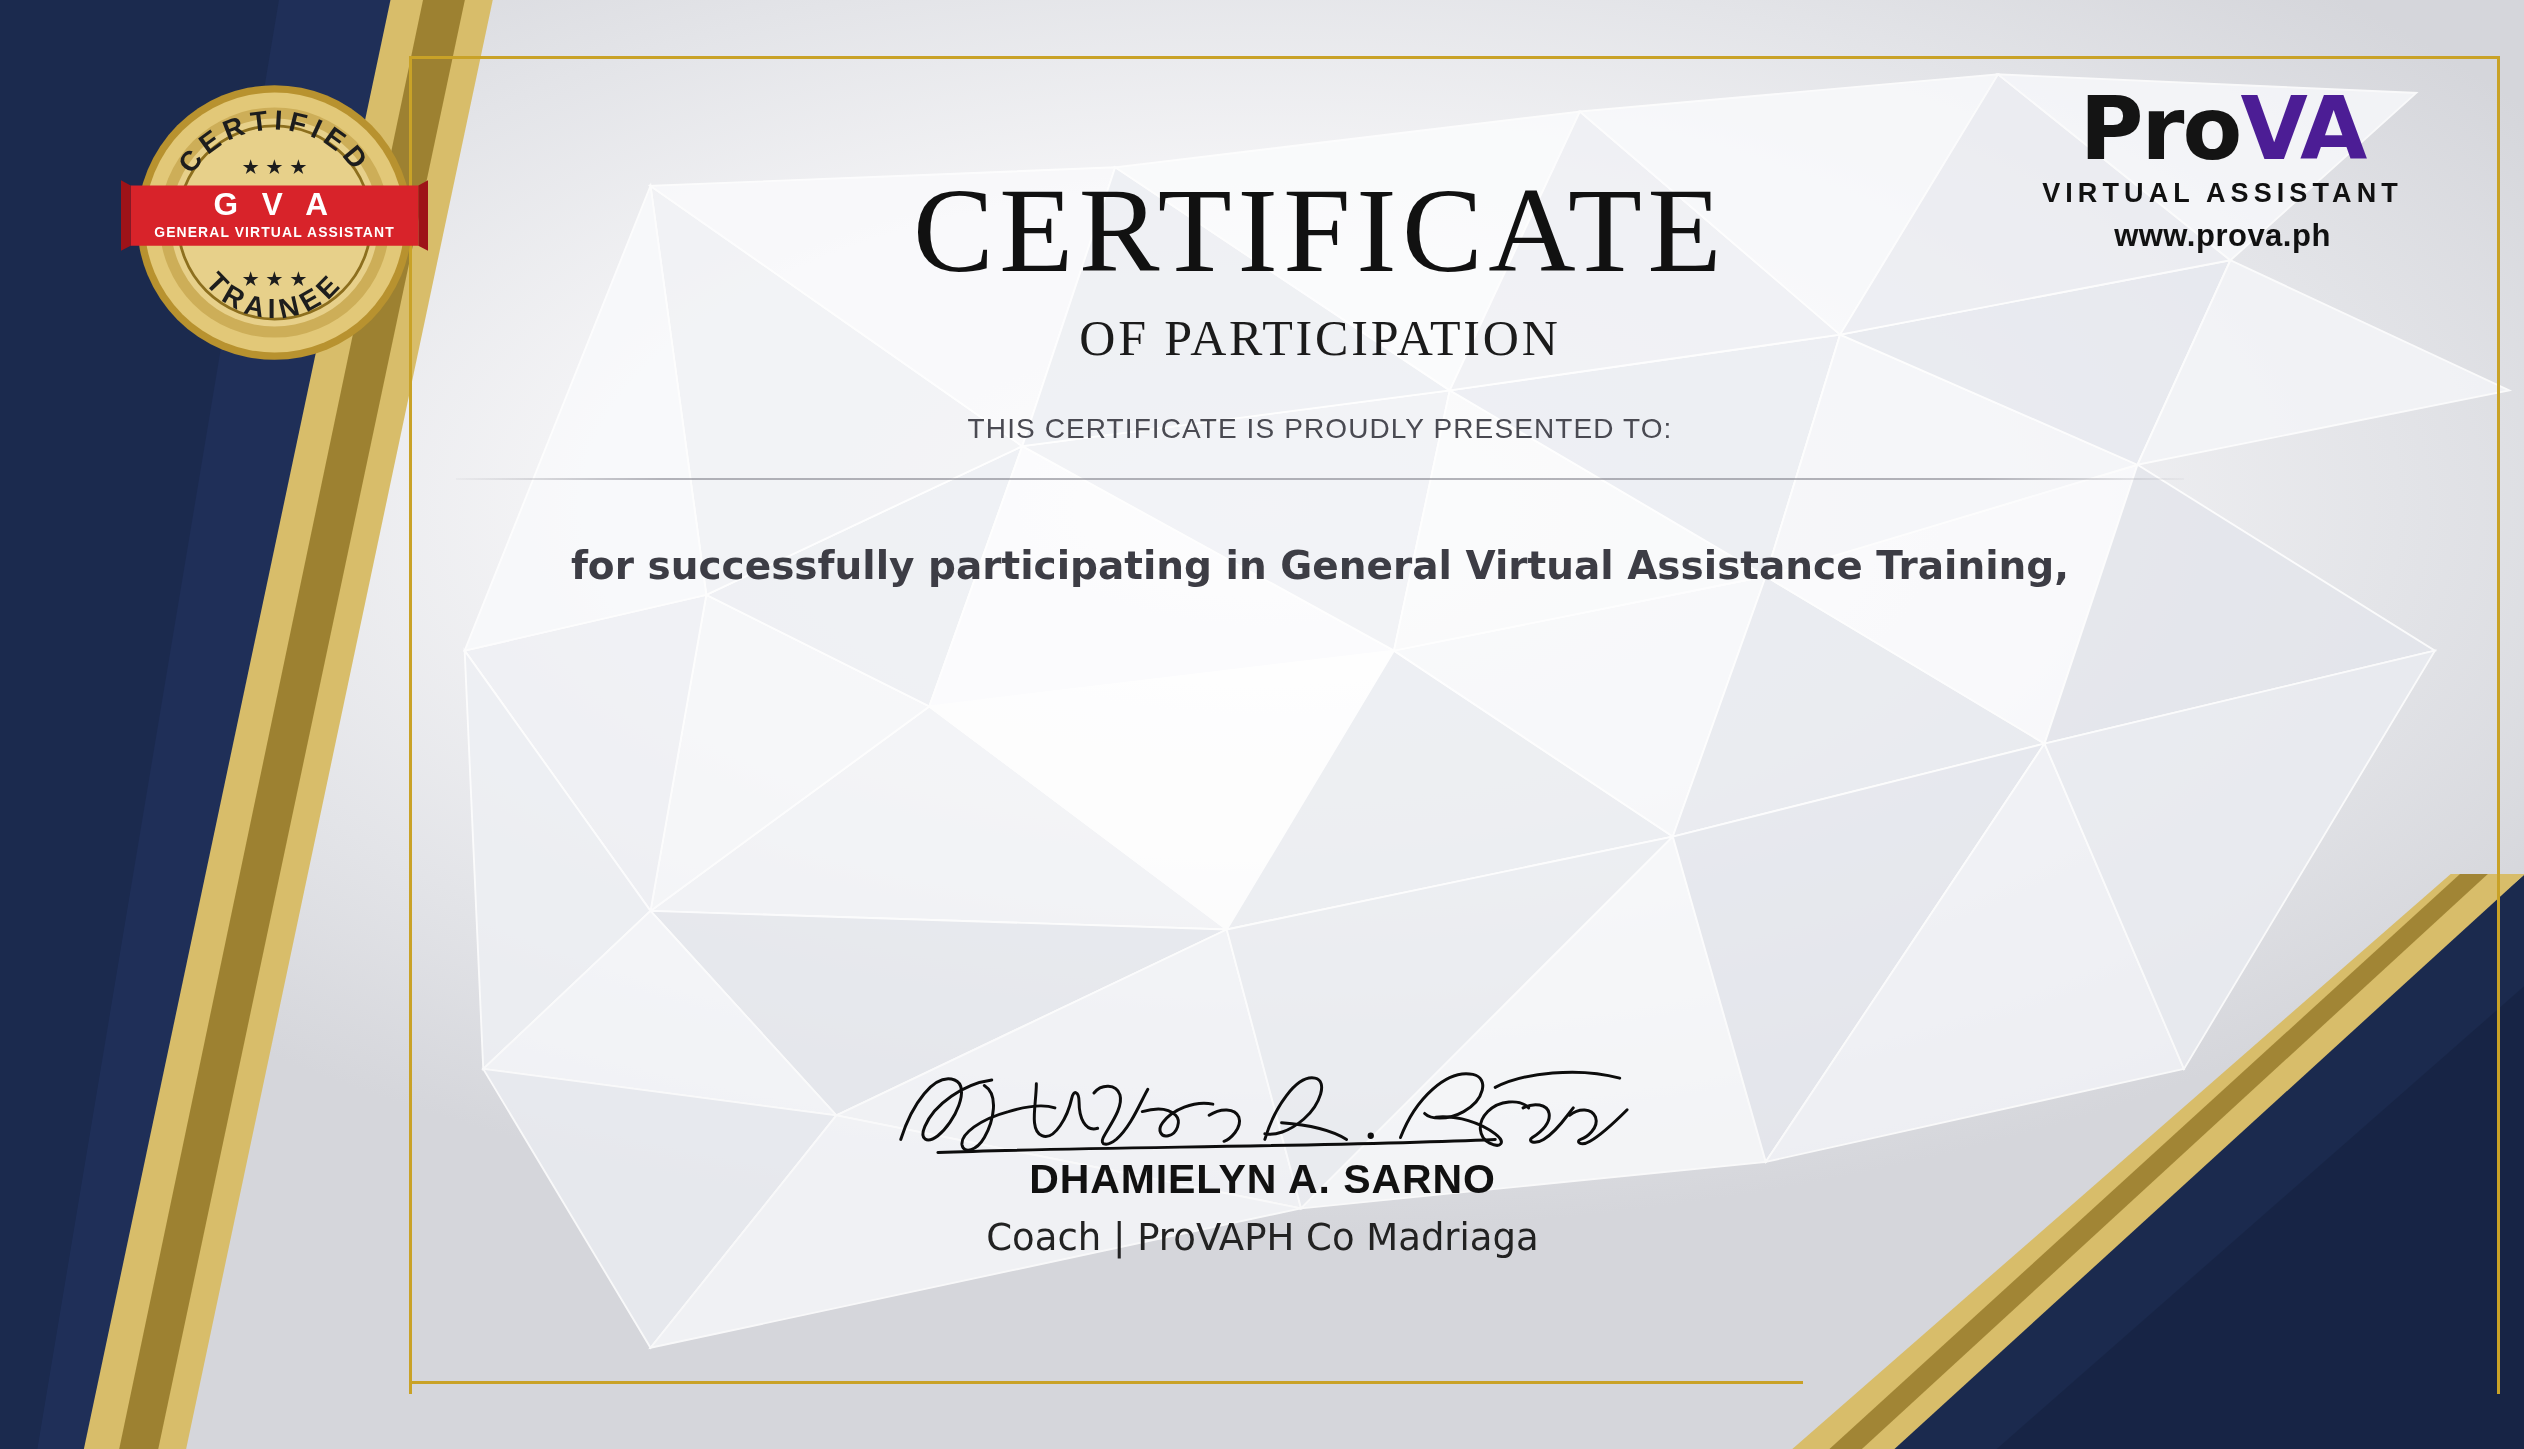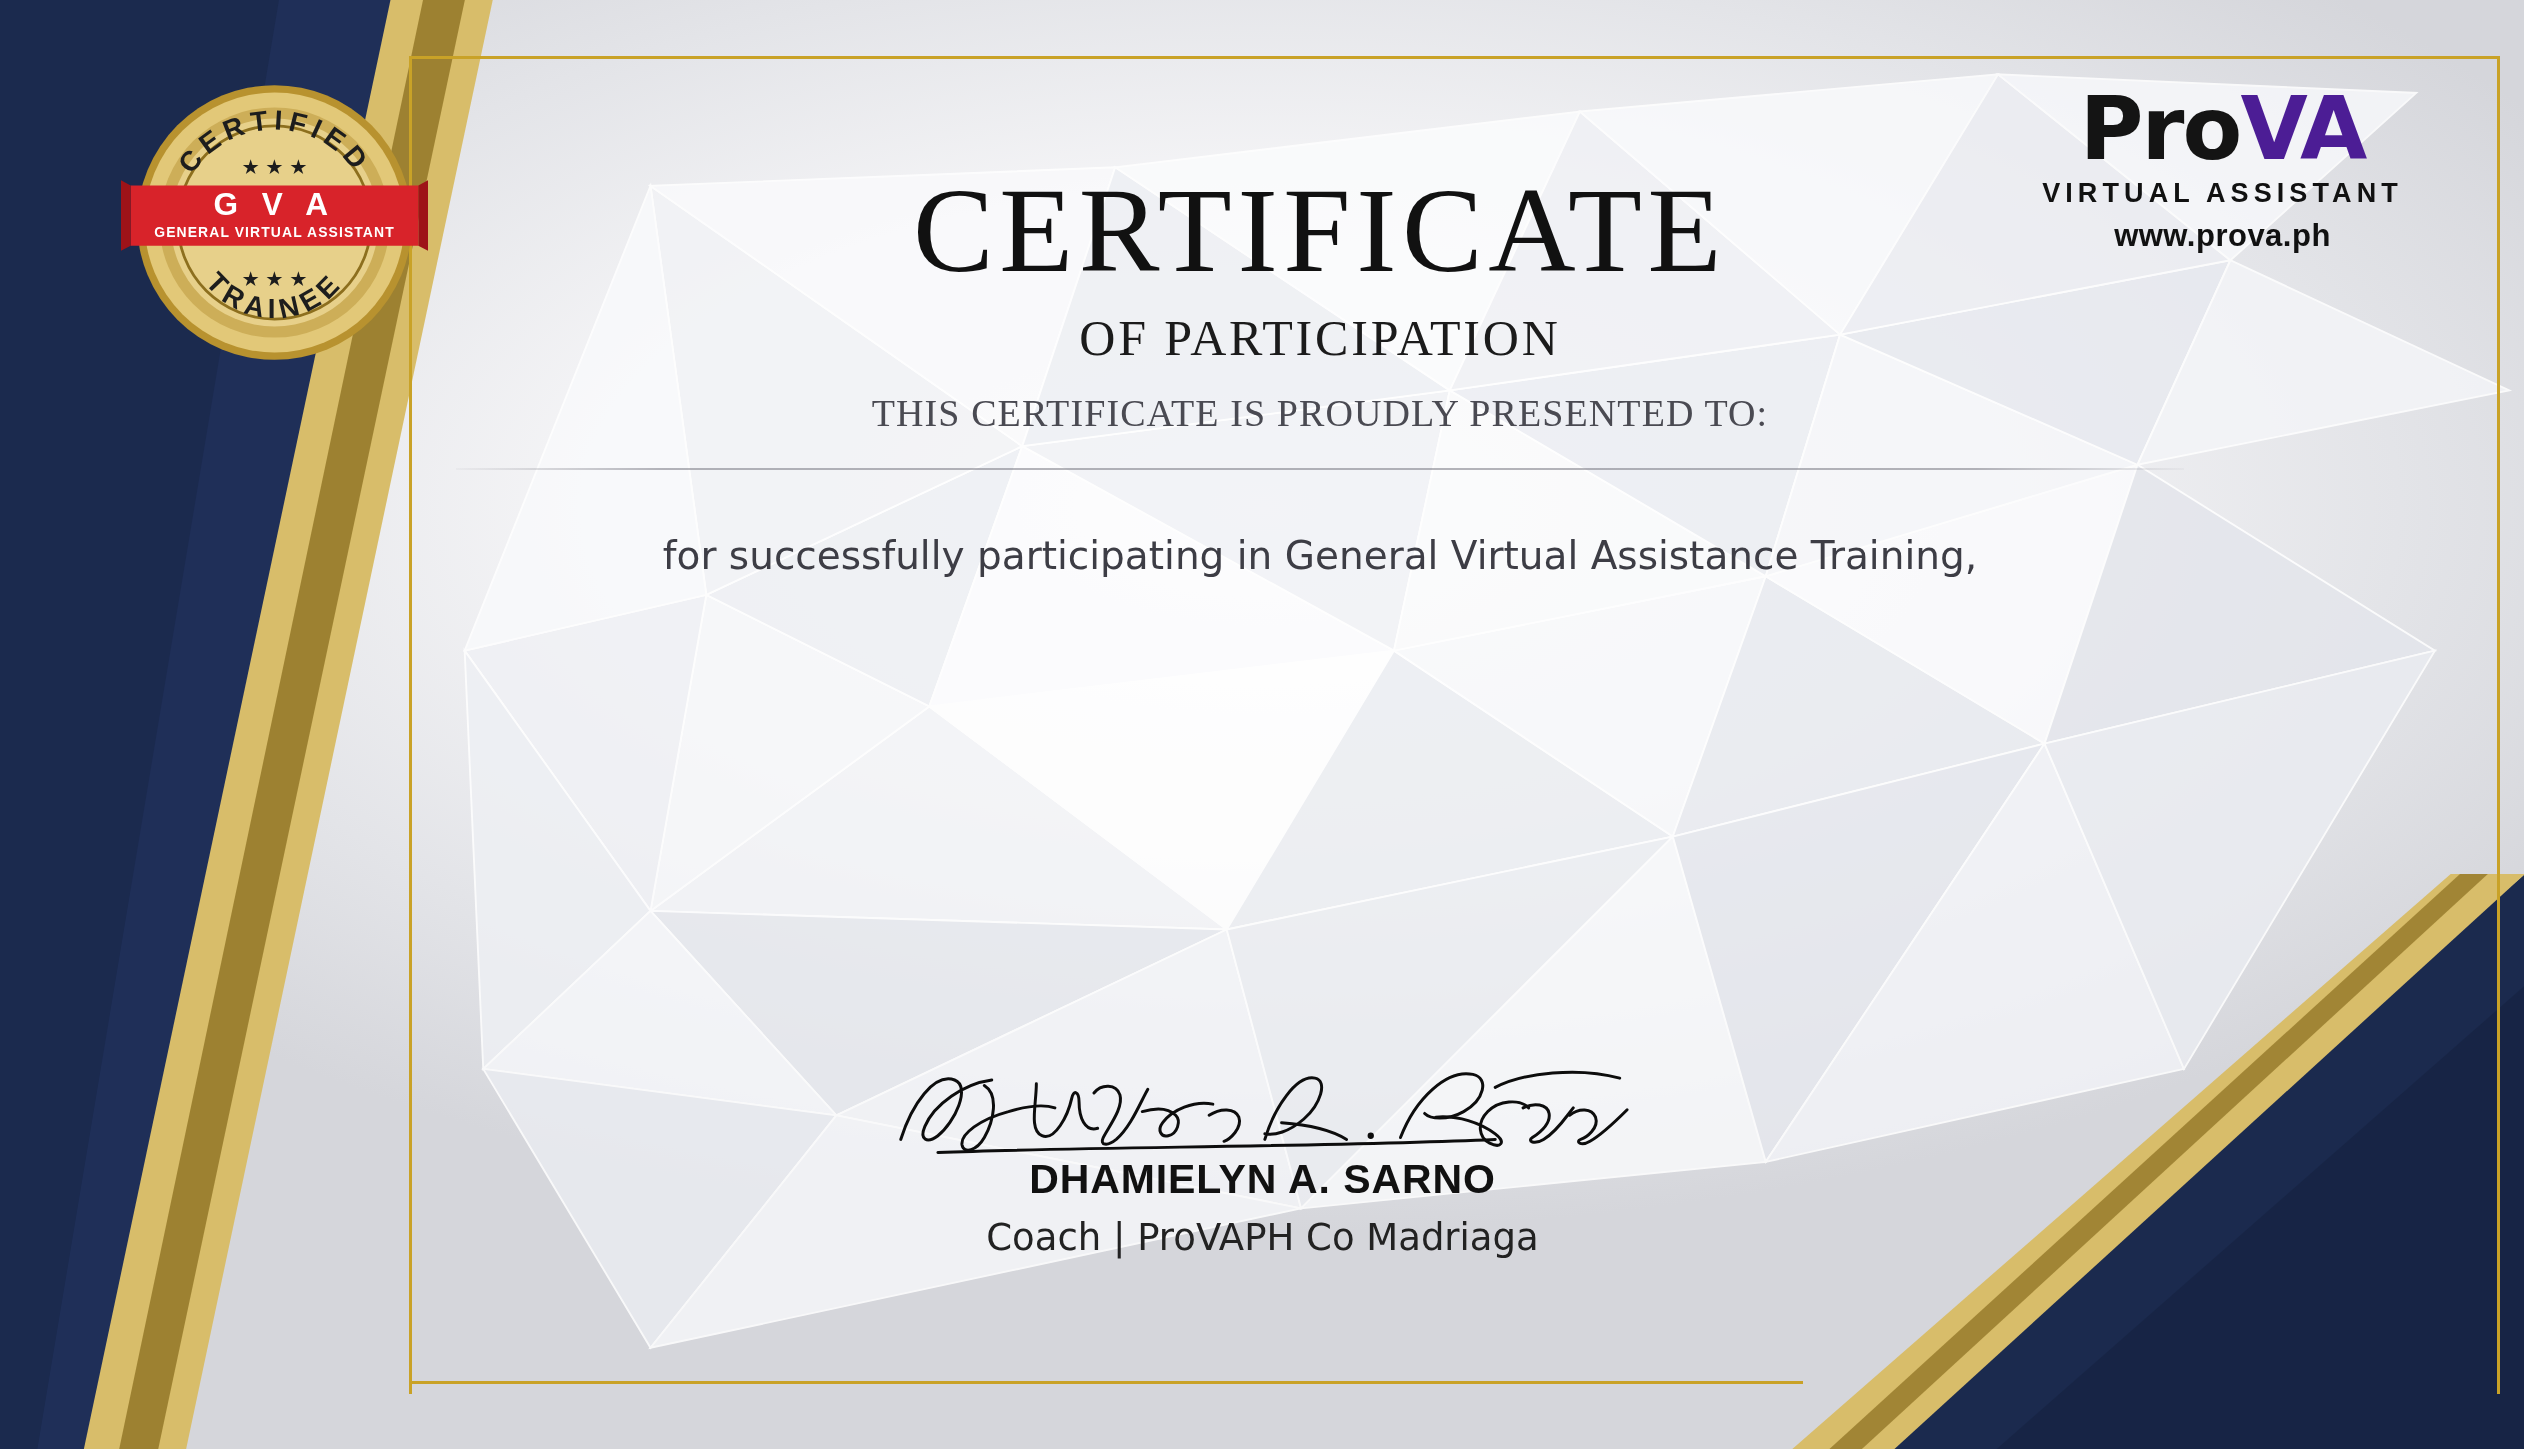--- a/index.html
+++ b/index.html
@@ -127,25 +127,25 @@
     line-height: 1.05;
   }
   .subtitle {
     font-family: "Liberation Serif", serif;
     font-size: 50px;
     letter-spacing: 2.8px;
     color: #1b1b1b;
     margin-top: 15px;
   }
   .presented {
-    font-family: Liberation Serif, serif;
-    font-size: 38px;
+    font-family: Liberation Sans, sans-serif;
+    font-size: 28px;
     letter-spacing: 1.1px;
     color: #4a4a52;
-    margin-top: 24px;
+    margin-top: 46px;
   }
   .recipient {
     font-family: "Liberation Serif", serif;
     font-style: italic;
     font-size: 99px;
     color: #0f0f0f;
     margin-top: 52px;
     letter-spacing: 0.9px;
   }
   .rule {
@@ -154,21 +154,21 @@
     background: linear-gradient(to right, rgba(120,120,130,0.05), rgba(120,120,130,0.55) 12%, rgba(120,120,130,0.55) 88%, rgba(120,120,130,0.05));
     margin: 33px auto 0 auto;
   }
   .body-text {
     font-family: "DejaVu Sans", sans-serif;
     font-size: 39px;
     line-height: 1.55;
     color: #3d3d45;
     margin-top: 56px;
   }
-  .body-text div { white-space: pre; }
+  .body-text div { white-space: pre; font-weight: bold; }
 
   
   .sig-block {
     position: absolute;
     left: 50%;
     transform: translateX(-50%);
     top: 1050px;
     width: 836px;
     text-align: center;
   }

